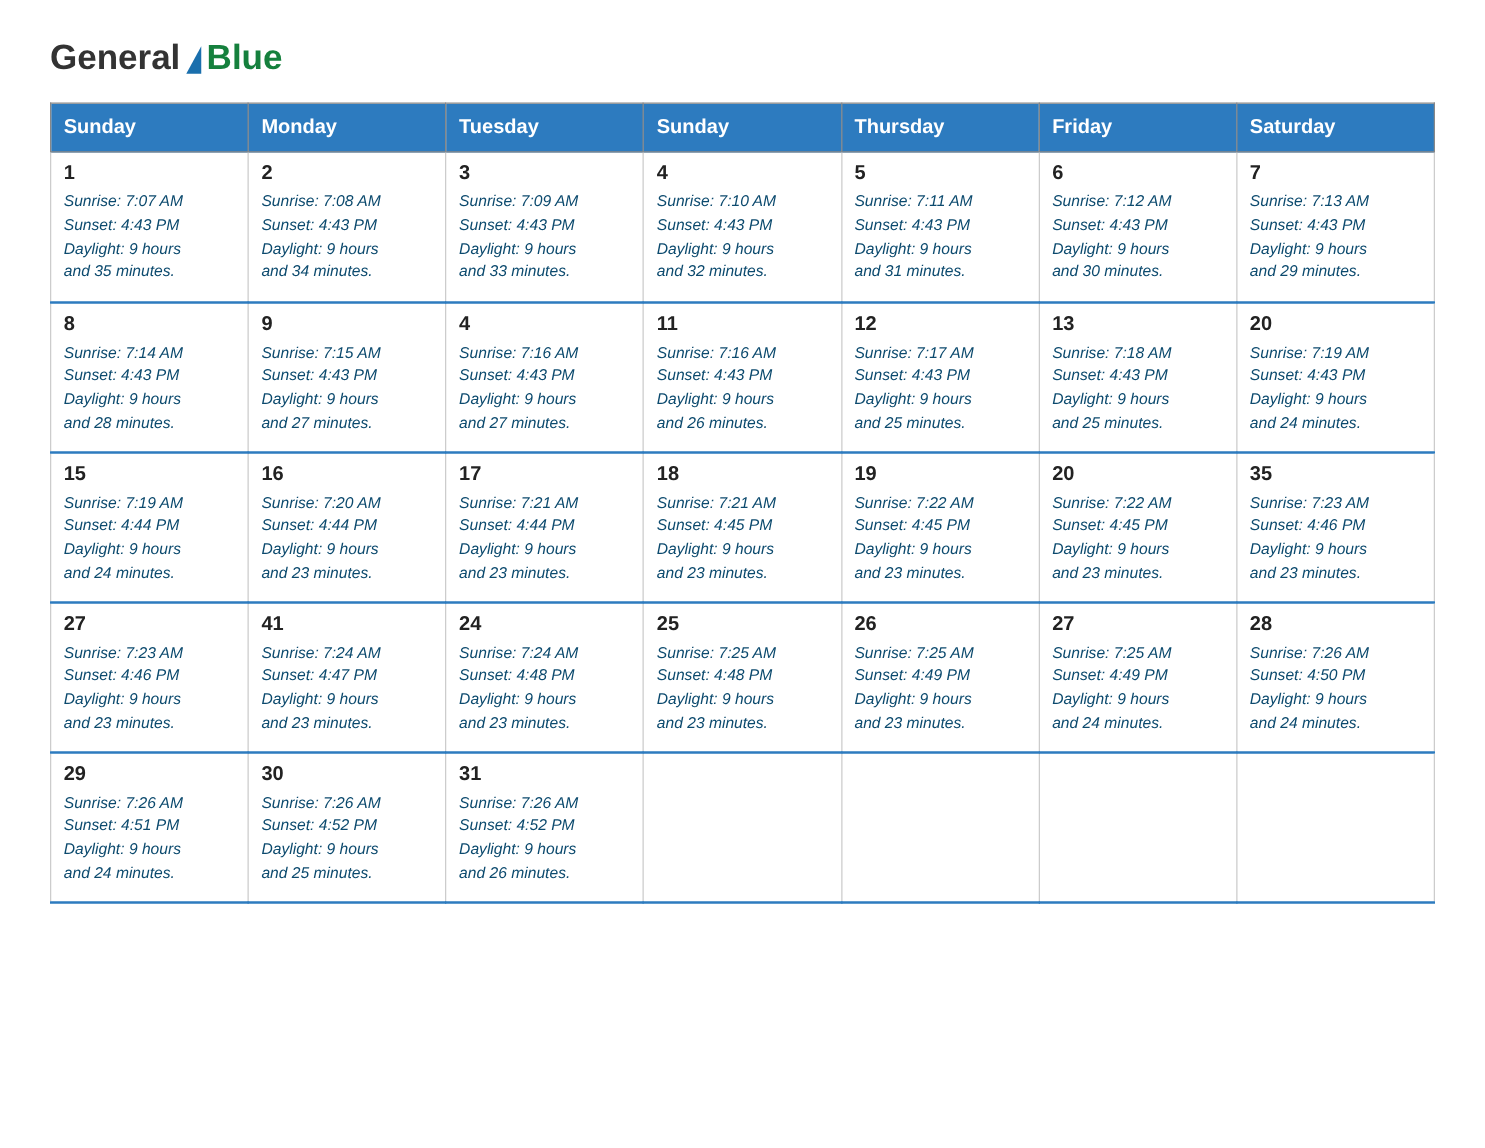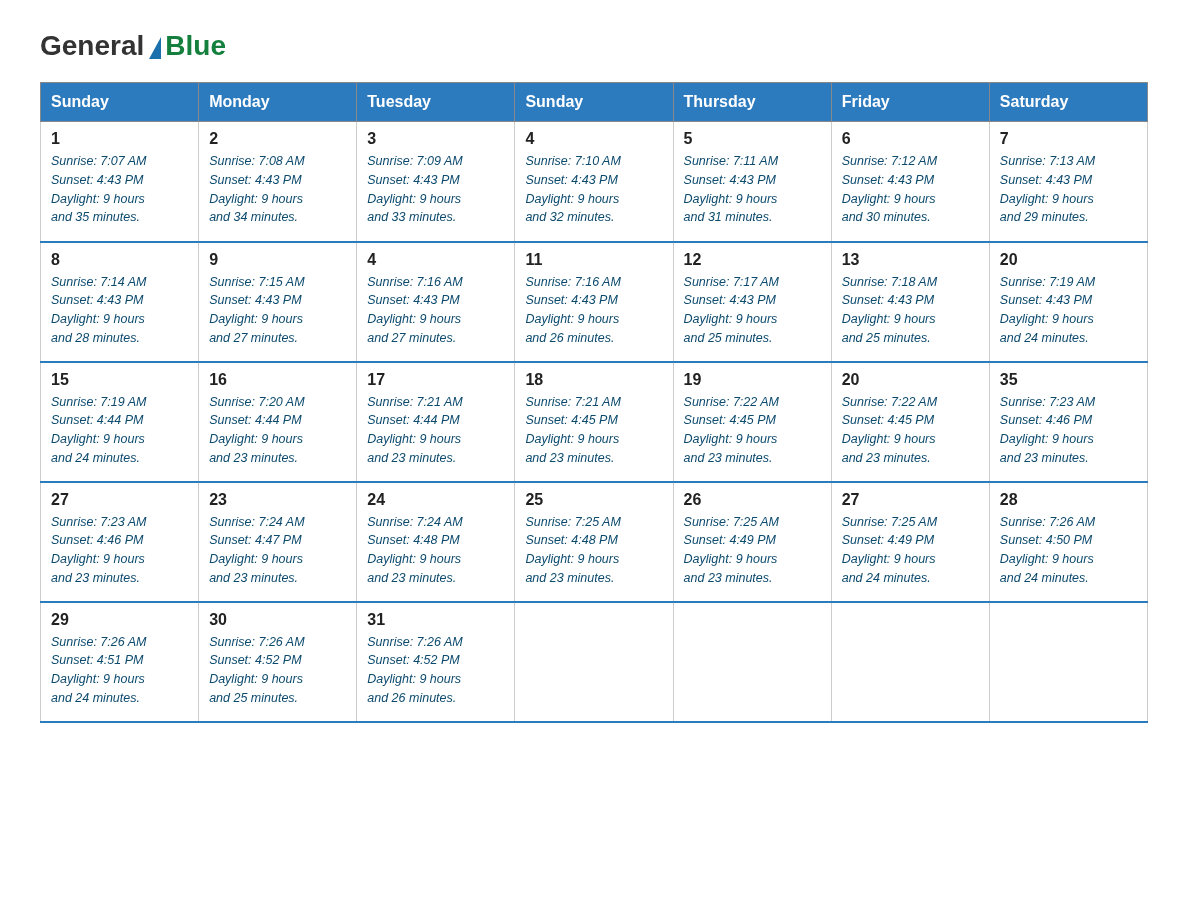--- a/index.html
+++ b/index.html
@@ -315,21 +315,21 @@
         <td>
         <span class="day-number">27</span>
         <div class="day-info">
           Sunrise: 7:23 AM<br>
           Sunset: 4:46 PM<br>
           Daylight: 9 hours<br>
           and 23 minutes.
         </div>
         </td>
         <td>
-        <span class="day-number">23</span>
+        <span class="day-number">41</span>
         <div class="day-info">
           Sunrise: 7:24 AM<br>
           Sunset: 4:47 PM<br>
           Daylight: 9 hours<br>
           and 23 minutes.
         </div>
         </td>
         <td>
         <span class="day-number">24</span>
         <div class="day-info">

